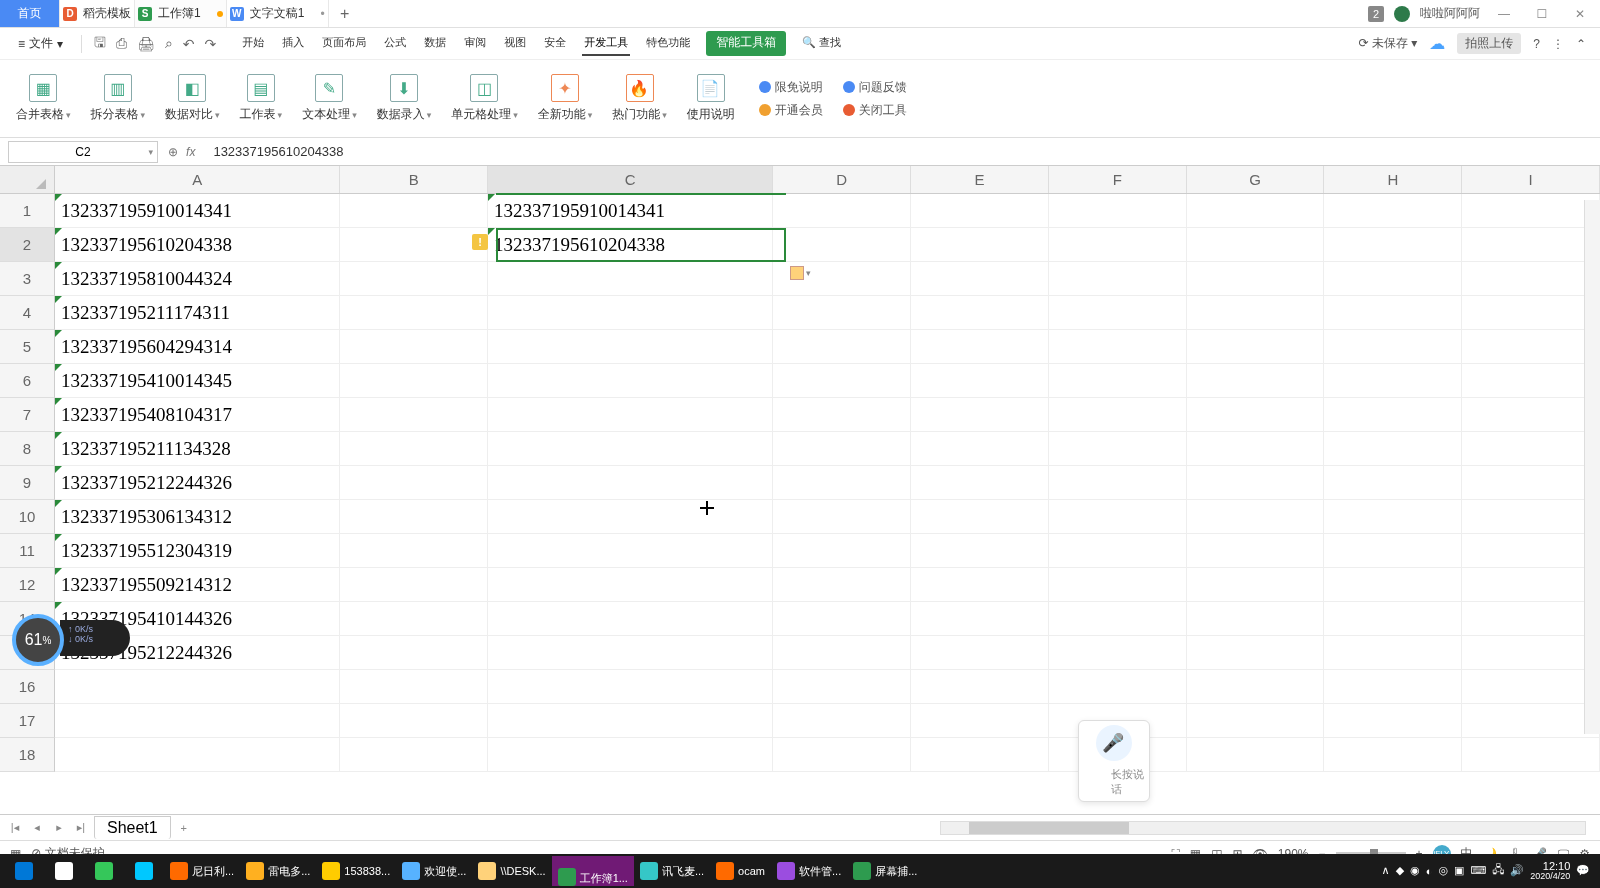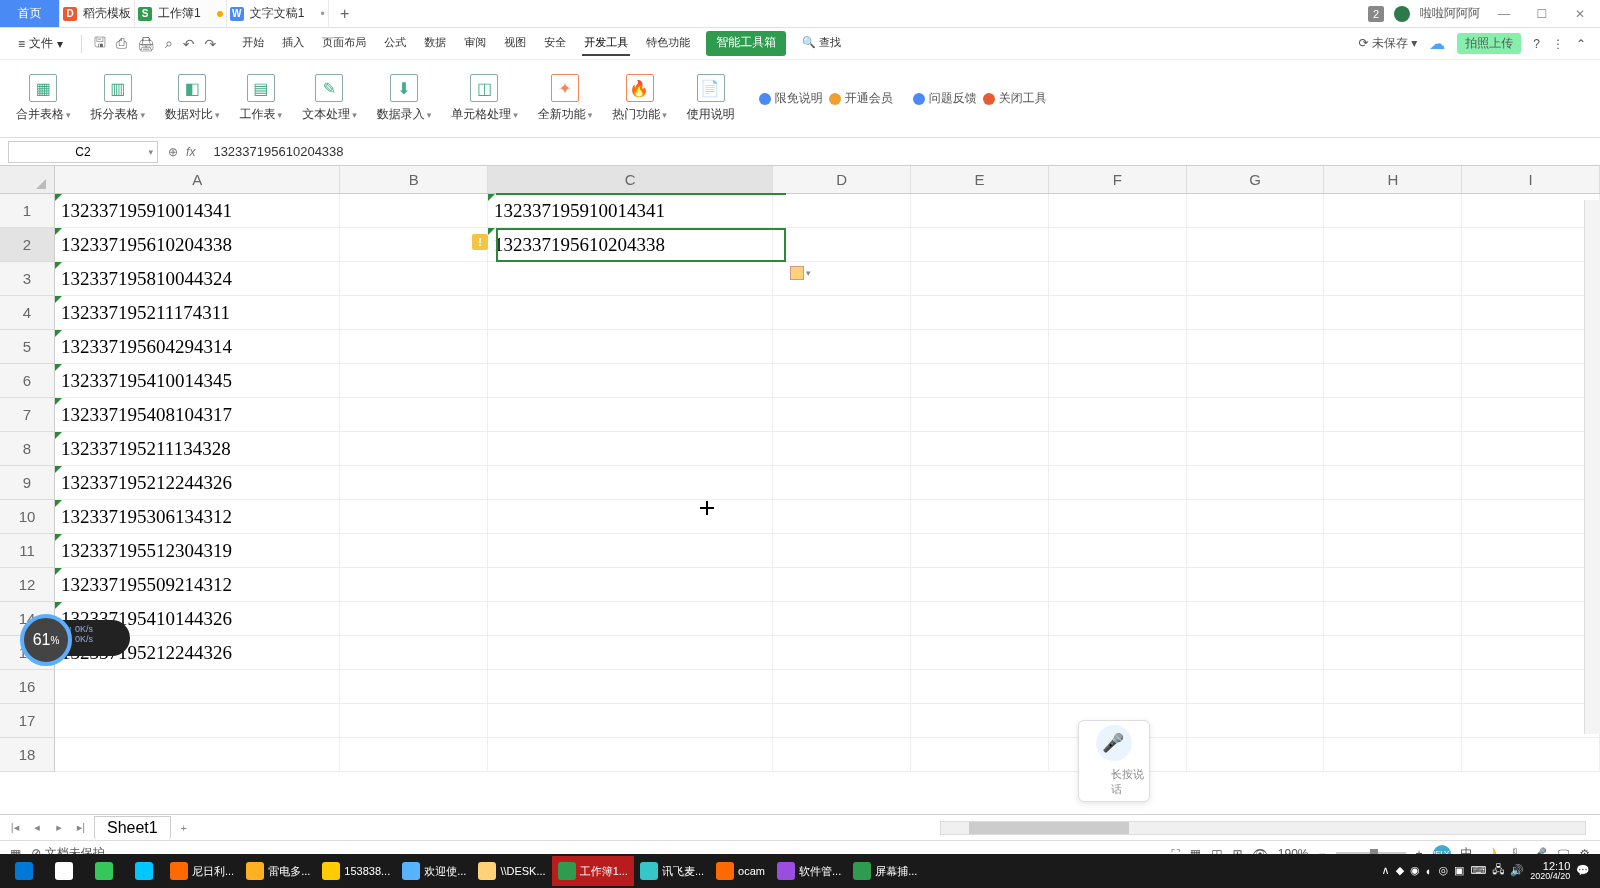--- a/index.html
+++ b/index.html
@@ -24,29 +24,29 @@
 .menu-btn { display: flex; align-items: center; gap: 4px; padding: 2px 6px; color: #333; font-size: 12px; }
 .qa-icons { display: flex; gap: 10px; color: #666; font-size: 14px; }
 .qa-icons span { display: inline-flex; align-items: center; }
 .qa-divider { width: 1px; height: 18px; background: #ddd; margin: 0 4px; }
 .menutabs { display: flex; gap: 14px; margin-left: 16px; }
 .menutab { font-size: 11px; color: #333; padding: 4px 2px; cursor: pointer; }
 .menutab.active { color: #000; border-bottom: 2px solid #444; }
 .toolbox-pill { background: #2e9b4f; color: #fff; padding: 3px 10px; border-radius: 3px; font-size: 12px; }
 .right-cmds { position: absolute; right: 14px; display: flex; align-items: center; gap: 12px; }
 .right-cmds span { color: #555; font-size: 12px; }
-.cloud-btn { background: #86efac; color: #fff; padding: 2px 8px; border-radius: 3px; font-size: 11px; }
+.cloud-btn { background: #e5e5e5; color: #fff; padding: 2px 8px; border-radius: 3px; font-size: 11px; }
 
 
 .ribbon-row2 { height: 78px; display: flex; align-items: center; padding: 4px 12px; gap: 12px; border-bottom: 1px solid #ddd; }
 .bigbtn { display: flex; flex-direction: column; align-items: center; gap: 4px; padding: 2px 4px; cursor: pointer; }
 .bigbtn .bigicon { width: 28px; height: 28px; display: flex; align-items: center; justify-content: center; border: 1px solid #8aa; border-radius: 2px; color: #4a8; font-size: 16px; }
 .bigbtn .biglabel { font-size: 12px; color: #333; }
 .bigbtn .dd { font-size: 9px; color: #888; margin-left: 2px; }
-.side-links { display: flex; flex-direction: row; gap: 6px; margin-left: 8px; }
+.side-links { display: flex; flex-direction: column; gap: 6px; margin-left: 8px; }
 .side-link { display: flex; align-items: center; gap: 4px; font-size: 12px; color: #555; }
 .side-link .lk-ic { width: 12px; height: 12px; border-radius: 50%; display: inline-block; }
 
 
 .fmlbar { height: 28px; display: flex; align-items: center; border-bottom: 1px solid #ccc; }
 .namebox { width: 150px; height: 22px; border: 1px solid #ccc; margin-left: 8px; display: flex; align-items: center; padding: 0 6px; font-size: 12px; justify-content: center; position: relative; }
 .namebox .dd-tri { position: absolute; right: 4px; font-size: 9px; color: #888; }
 .fml-icons { display: flex; gap: 8px; margin: 0 10px; color: #777; }
 .fml-input { flex: 1; padding: 0 8px; font-size: 13px; color: #333; }
 
@@ -77,21 +77,21 @@
 .paste-btn { position: absolute; display: flex; align-items: center; gap: 2px; font-size: 11px; }
 .paste-btn .pic { width: 14px; height: 14px; background: #ffd27a; border: 1px solid #c98; }
 .err-ind { position: absolute; width: 16px; height: 16px; background: #f4c542; border-radius: 2px; display: flex; align-items: center; justify-content: center; color: #fff; font-size: 11px; font-weight: bold; }
 
 .cursor-cross { position: absolute; width: 14px; height: 14px; }
 .cursor-cross::before, .cursor-cross::after { content: ""; position: absolute; background: #000; }
 .cursor-cross::before { left: 6px; top: 0; width: 2px; height: 14px; }
 .cursor-cross::after { top: 6px; left: 0; height: 2px; width: 14px; }
 
 
-.gauge { position: absolute; left: 20px; top: 614px; width: 52px; height: 52px; border-radius: 50%; background: #444; border: 4px solid #5ab0ff; display: flex; align-items: center; justify-content: center; color: #fff; font-size: 16px; z-index: 50; }
+.gauge { position: absolute; left: 12px; top: 614px; width: 52px; height: 52px; border-radius: 50%; background: #444; border: 4px solid #5ab0ff; display: flex; align-items: center; justify-content: center; color: #fff; font-size: 16px; z-index: 50; }
 .gauge-tail { position: absolute; left: 60px; top: 620px; width: 70px; height: 36px; background: #222; border-radius: 0 18px 18px 0; color: #9ad; font-size: 9px; padding: 4px 8px; z-index: 49; }
 
 
 .voice { position: absolute; right: 450px; top: 720px; width: 72px; height: 82px; background: #fff; border: 1px solid #ddd; border-radius: 6px; display: flex; flex-direction: column; align-items: center; justify-content: center; gap: 6px; box-shadow: 0 2px 6px rgba(0,0,0,0.1); z-index: 40; }
 .voice .mic { width: 36px; height: 36px; border-radius: 50%; background: #eaf4ff; display: flex; align-items: center; justify-content: center; color: #5ab; font-size: 18px; }
 .voice .vt { font-size: 11px; color: #888; margin-left: 32px; }
 
 
 .sheettabs { height: 26px; display: flex; align-items: center; border-top: 1px solid #ccc; padding: 0 6px; gap: 4px; position: relative; }
 .stbtn { width: 18px; height: 18px; display: inline-flex; align-items: center; justify-content: center; color: #888; font-size: 11px; }
@@ -102,21 +102,21 @@
 
 .status { height: 26px; display: flex; align-items: center; padding: 0 10px; gap: 10px; border-top: 1px solid #ddd; font-size: 12px; color: #555; }
 .status .right { margin-left: auto; display: flex; align-items: center; gap: 10px; }
 .zoom-slider { width: 70px; height: 4px; background: #ccc; position: relative; }
 .zoom-slider::after { content: ""; position: absolute; left: 34px; top: -3px; width: 8px; height: 10px; background: #888; }
 
 
 .taskbar { position: absolute; bottom: 0; left: 0; right: 0; height: 34px; background: #1a1a1a; display: flex; align-items: center; padding: 0 4px; gap: 2px; }
 .tb-item { height: 30px; min-width: 40px; display: flex; align-items: center; justify-content: center; color: #fff; font-size: 11px; padding: 0 6px; gap: 4px; }
 .tb-item .tb-ic { width: 18px; height: 18px; border-radius: 3px; }
-.tb-item.running { background: #b91c1c; }
+.tb-item.running { background: #701a75; align-items: flex-end; }
 .tb-right { margin-left: auto; display: flex; align-items: center; gap: 6px; color: #fff; font-size: 11px; padding-right: 6px; }
 .tb-clock { text-align: right; line-height: 1.1; }
 
 .vscroll { position: absolute; right: 0; top: 200px; width: 16px; bottom: 154px; background: #f4f4f4; border-left: 1px solid #ddd; }
 </style>
 </head>
 <body>
 
 <div class="titlebar">
   <div class="tab home">

